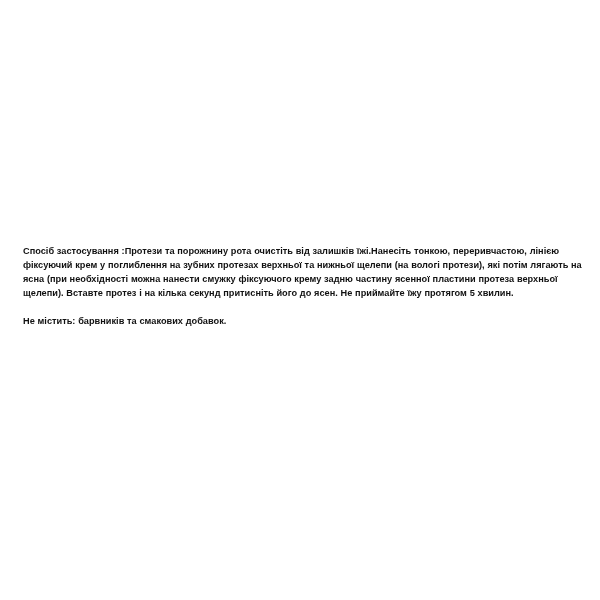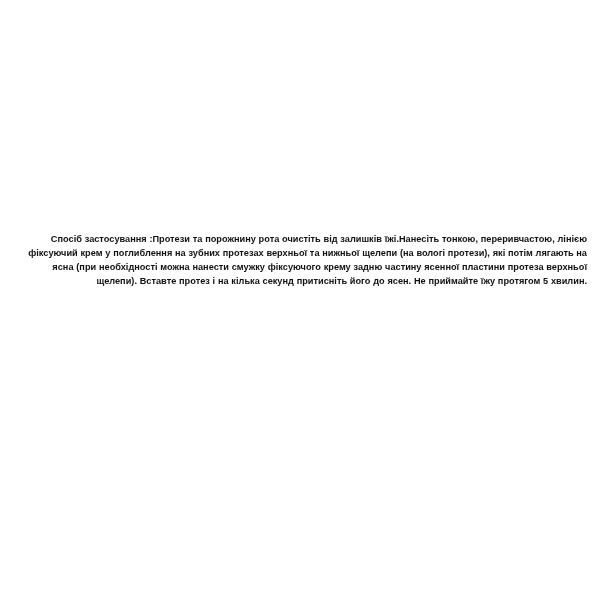--- a/index.html
+++ b/index.html
@@ -25,22 +25,22 @@
     left: 11px;
     top: 232px;
     width: 578px;
   }
   .para {
     font-size: 9.2px;
     line-height: 14.1px;
     font-weight: bold;
     letter-spacing: 0.01px;
     color: #111111;
-    margin: 0;
-    text-align: right;
+    margin: 12px;
+    text-align: left;
     word-spacing: 0.2px;
   }
   .para + .para {
     margin-top: 14px;
   }
   .para-usage {
     width: 576px;
   }
   .para-contains {
     width: 576px;
@@ -48,14 +48,15 @@
   .para-warning {
     width: 576px;
   }
 </style>
 </head>
 <body>
 
 <div class="page">
   <div class="content">
     <p class="para para-usage">Спосіб застосування :Протези та порожнину рота очистіть від залишків їжі.Нанесіть тонкою, переривчастою, лінією фіксуючий крем у поглиблення на зубних протезах верхньої та нижньої щелепи (на вологі протези), які потім лягають на ясна (при необхідності можна нанести смужку фіксуючого крему задню частину ясенної пластини протеза верхньої щелепи). Вставте протез і на кілька секунд притисніть його до ясен. Не приймайте їжу протягом 5 хвилин.</p>
+    <p class="para para-contains">Не містить: барвників та смакових добавок.</p>
   </div>
 </div>
 
 </body></html>

